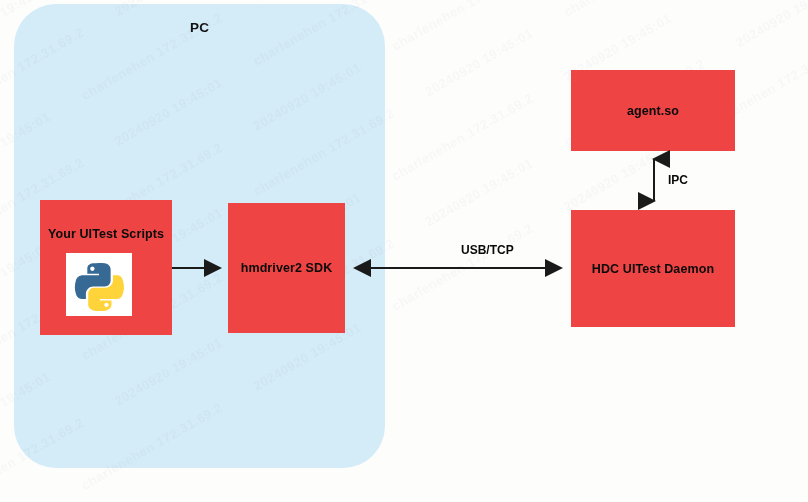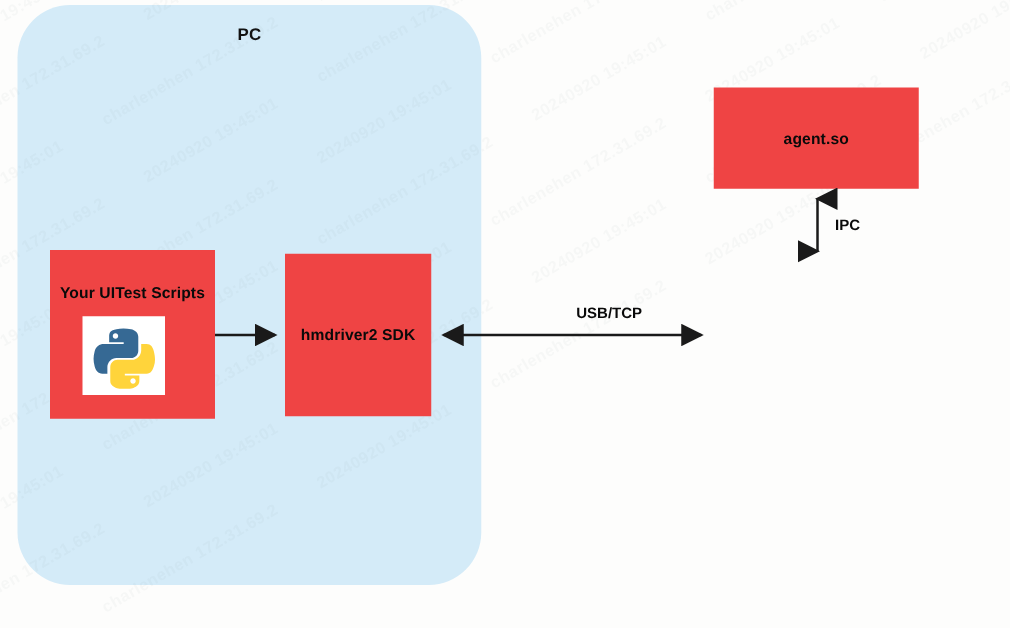--- a/index.html
+++ b/index.html
@@ -220,20 +220,23 @@
   </div>
 
   <div class="node" style="left:228px; top:203px; width:117px; height:130px;">
     <div class="node-label node-center-label">hmdriver2 SDK</div>
   </div>
 
   <div class="node" style="left:571px; top:70px; width:164px; height:81px;">
     <div class="node-label node-center-label">agent.so</div>
   </div>
 
+  <div class="node" style="left:571px; top:210px; width:164px; height:117px;">
+    <div class="node-label node-center-label">HDC UITest Daemon</div>
+  </div>
 
   <svg class="arrow-svg" style="left:172px; top:260px; width:58px; height:16px;" viewBox="0 0 58 16">
     <defs>
       <marker id="ah-r1" markerWidth="9" markerHeight="9" refX="8" refY="4.5" orient="auto">
         <path d="M0,0 L9,4.5 L0,9 z" fill="#1a1a1a"></path>
       </marker>
     </defs>
     <line class="arrow-line" x1="0" y1="8" x2="48" y2="8" marker-end="url(#ah-r1)"></line>
   </svg>
 

